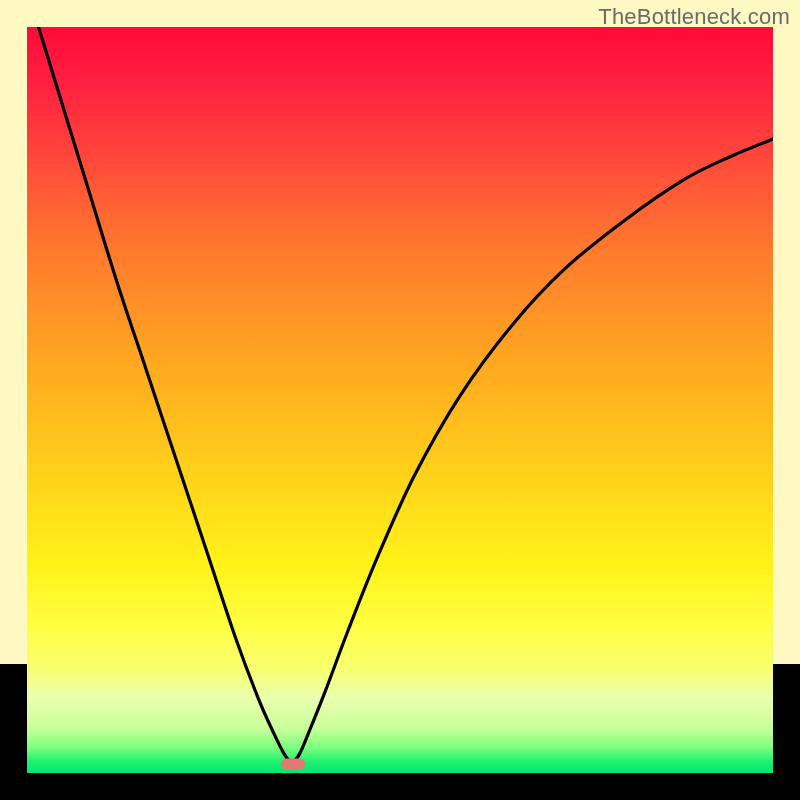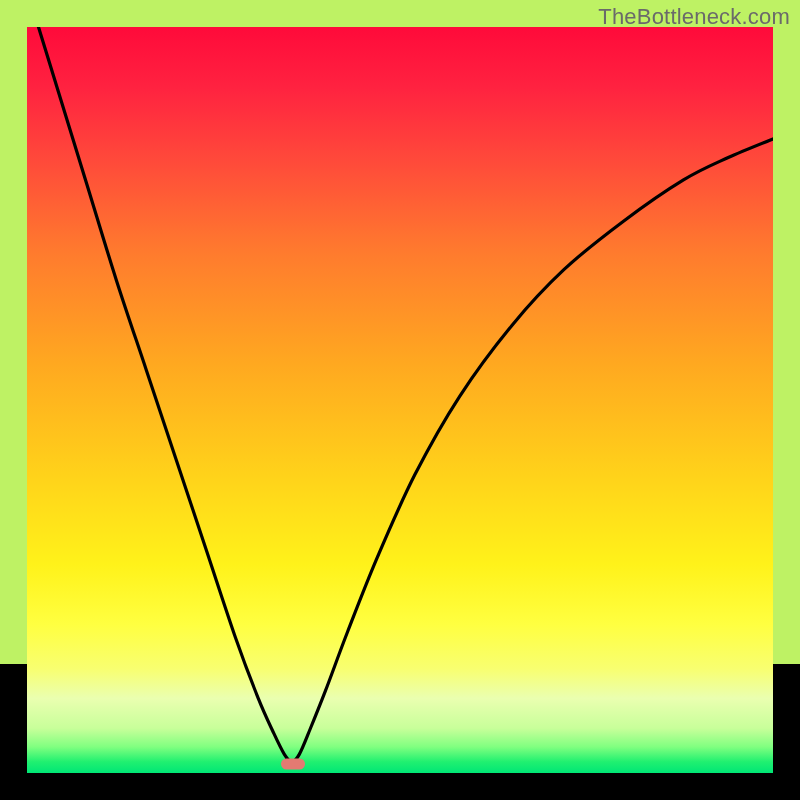--- a/index.html
+++ b/index.html
@@ -8,21 +8,21 @@
     width: 800px;
     height: 800px;
     background: #000;
     font-family: Arial, Helvetica, sans-serif;
     overflow: hidden;
   }
   .frame {
     position: relative;
     width: 800px;
     height: 664px;
-    background: #bef264;
+    background: #fef9c3;
   }
   .plot-area {
     position: absolute;
     left: 27px;
     top: 27px;
     width: 746px;
     height: 746px;
     overflow: hidden;
   }
   .watermark {

